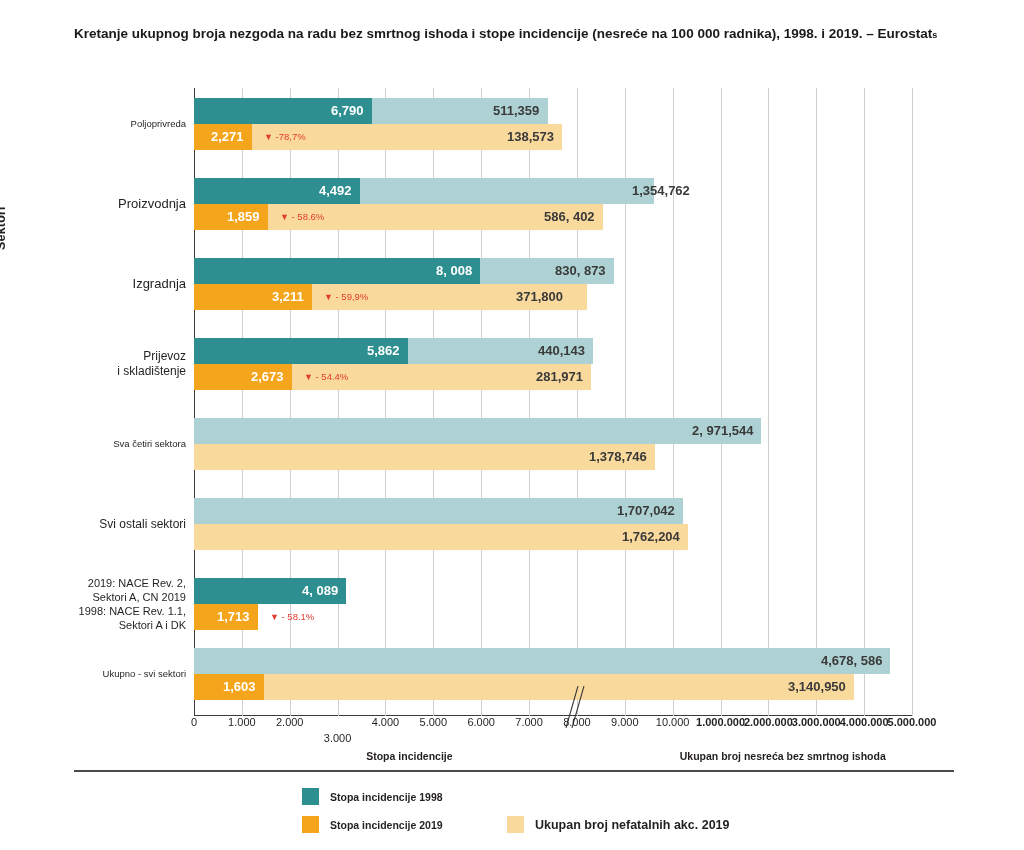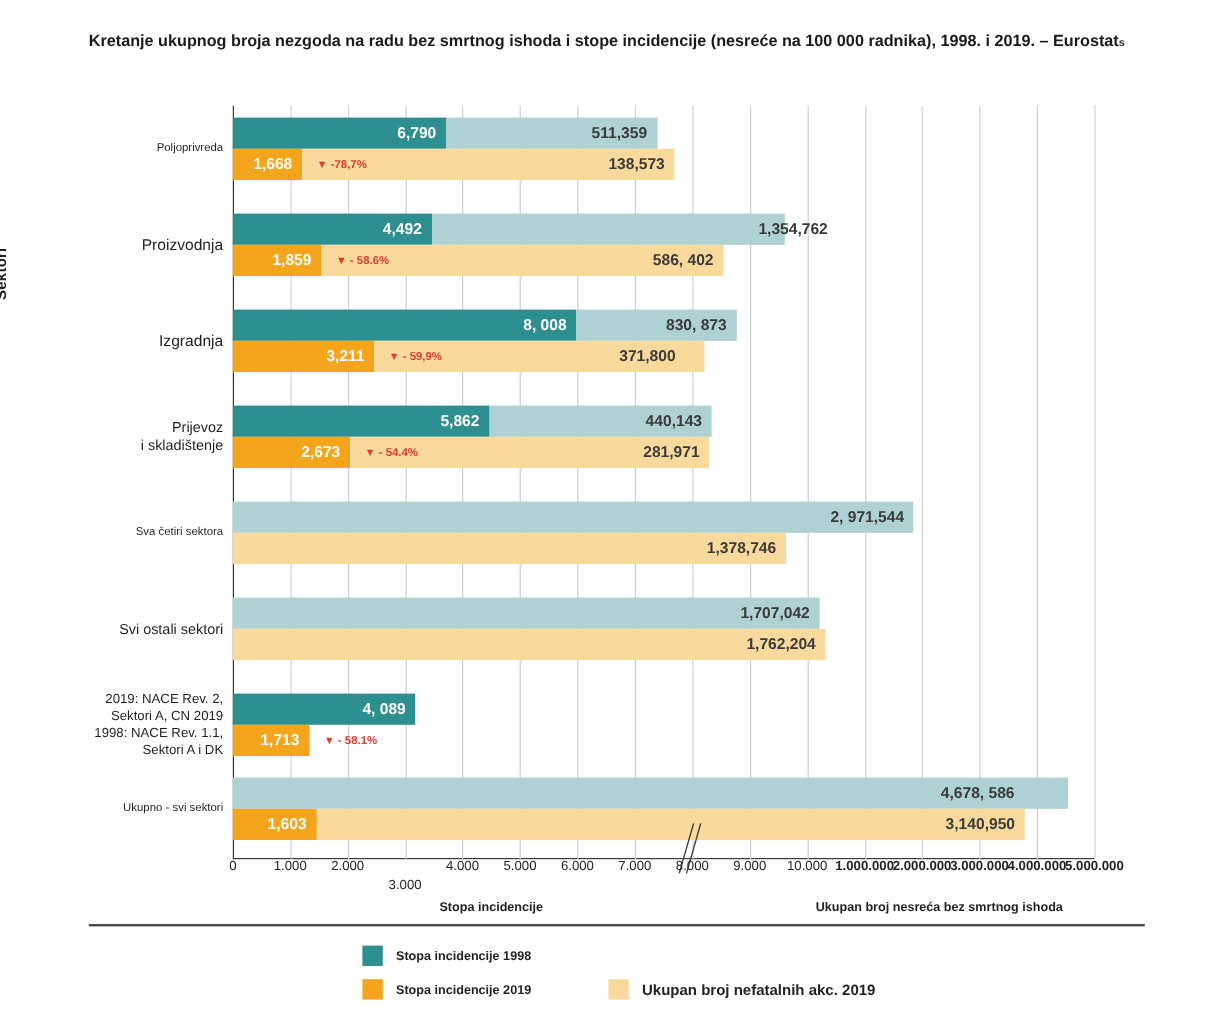--- a/index.html
+++ b/index.html
@@ -66,21 +66,21 @@
     position:absolute;
     height:26px;line-height:26px;
     font-size:13px;font-weight:bold;
     white-space:nowrap;
   }
   .lbl-white{color:#ffffff;}
   .lbl-dark {color:#3a3a3a;}
 
   .delta{
     position:absolute;height:14px;line-height:26px;
-    font-size:9.5px;font-weight:bold;color:#e03c31;white-space:nowrap;
+    font-size:9.5px;font-weight:normal;color:#e03c31;white-space:nowrap;
   }
   .delta .tri{font-size:9px;}
 
   
   #tick-row{
     position:absolute;left:0;top:716px;width:1024px;height:18px;
   }
   .tick{
     position:absolute;top:0;
     font-size:11px;color:#231f20;white-space:nowrap;
@@ -138,21 +138,21 @@
       <div class="gridline" style="left: 622px;"></div>
       <div class="gridline" style="left: 670px;"></div>
       <div class="gridline" style="left: 718px;"></div>
     </div>
   <div id="bars">
       <div class="bar teal" style="left: 0px; width: 178px; top: 10px;"></div>
       <div class="bar-label lbl-white" style="top: 10px; left: 137px;">6,790</div>
       <div class="bar teal-light" style="left: 178px; width: 176px; top: 10px;"></div>
       <div class="bar-label lbl-dark" style="top: 10px; left: 299px;">511,359</div>
       <div class="bar orange" style="left: 0px; width: 58px; top: 36px;"></div>
-      <div class="bar-label lbl-white" style="top: 36px; left: 17px;">1,668</div>
+      <div class="bar-label lbl-white" style="top: 36px; left: 17px;">2,271</div>
       <div class="bar orange-light" style="left: 58px; width: 310px; top: 36px;"></div>
       <div class="bar-label lbl-dark" style="top: 36px; left: 313px;">138,573</div>
       <div class="delta" style="left: 70px; top: 36px;"><span class="tri">▼</span>&nbsp;-78,7%</div>
       <div class="bar teal" style="left: 0px; width: 166px; top: 90px;"></div>
       <div class="bar-label lbl-white" style="top: 90px; left: 125px;">4,492</div>
       <div class="bar teal-light" style="left: 166px; width: 294px; top: 90px;"></div>
       <div class="bar-label lbl-dark" style="top: 90px; left: 394px; margin-left: 44px;">1,354,762</div>
       <div class="bar orange" style="left: 0px; width: 74px; top: 116px;"></div>
       <div class="bar-label lbl-white" style="top: 116px; left: 33px;">1,859</div>
       <div class="bar orange-light" style="left: 74px; width: 335px; top: 116px;"></div>
@@ -183,21 +183,21 @@
       <div class="bar teal-light" style="left: 0px; width: 489px; top: 410px;"></div>
       <div class="bar-label lbl-dark" style="top: 410px; left: 423px;">1,707,042</div>
       <div class="bar orange-light" style="left: 0px; width: 494px; top: 436px;"></div>
       <div class="bar-label lbl-dark" style="top: 436px; left: 428px;">1,762,204</div>
       <div class="bar teal" style="left: 0px; width: 152px; top: 490px;"></div>
       <div class="bar-label lbl-white" style="top: 490px; left: 108px;">4, 089</div>
       <div class="bar orange" style="left: 0px; width: 64px; top: 516px;"></div>
       <div class="bar-label lbl-white" style="top: 516px; left: 23px;">1,713</div>
       <div class="delta" style="left: 76px; top: 516px;"><span class="tri">▼</span>&nbsp;- 58.1%</div>
       <div class="bar teal-light" style="left: 0px; width: 696px; top: 560px;"></div>
-      <div class="bar-label lbl-dark" style="top: 560px; left: 590px;">4,678, 586</div>
+      <div class="bar-label lbl-dark" style="top: 560px; left: 627px;">4,678, 586</div>
       <div class="bar orange" style="left: 0px; width: 70px; top: 586px;"></div>
       <div class="bar-label lbl-white" style="top: 586px; left: 29px;">1,603</div>
       <div class="bar orange-light" style="left: 70px; width: 590px; top: 586px;"></div>
       <div class="bar-label lbl-dark" style="top: 586px; left: 594px;">3,140,950</div>
     </div>
 </div>
 
 <div id="cat-labels">
     <div class="cat-label" style="position: absolute; right: 838px; font-size: 9.5px; width: 190px; top: 118px;">
       <div>Poljoprivreda</div>

